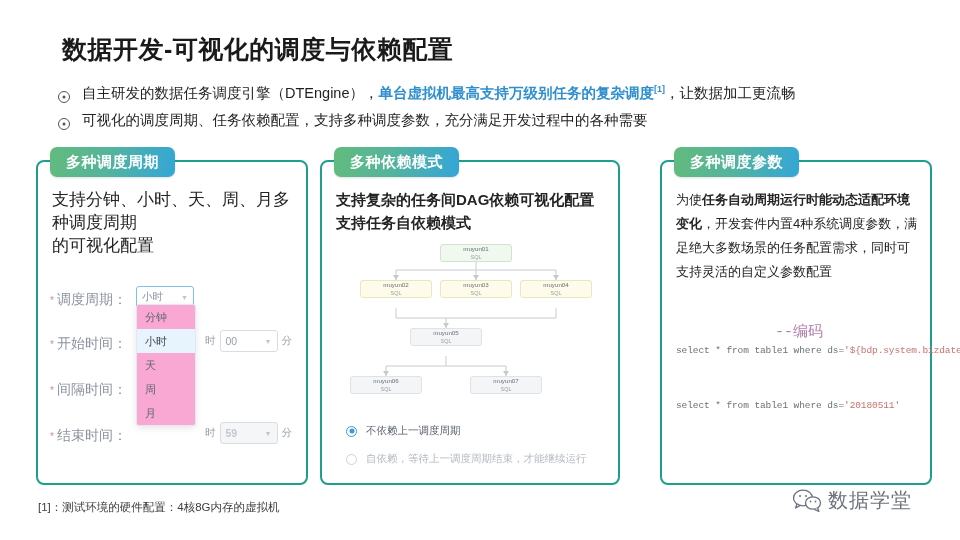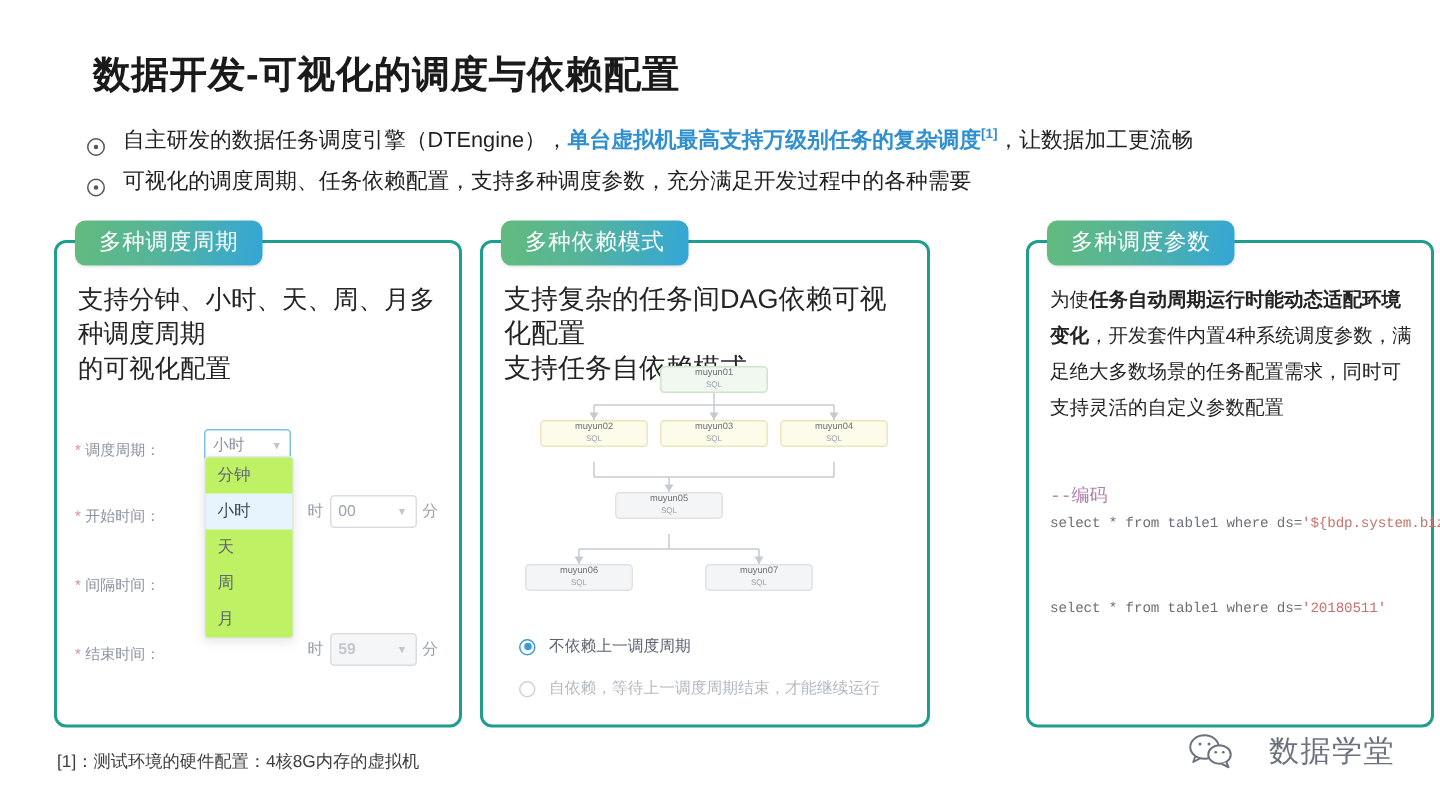--- a/index.html
+++ b/index.html
@@ -32,55 +32,55 @@
   .hl{color:#2f8fd0;font-weight:bold;}
   .hl sup{font-size:9px;}
 
   
   .panel{
     position:absolute;top:160px;height:325px;
     border:2px solid #1f9e8e;border-radius:8px;background:#fff;box-sizing:border-box;
   }
   #panel-1{left:36px;width:272px;}
   #panel-2{left:320px;width:300px;}
-  #panel-3{left:684px;width:272px;}
+  #panel-3{left:660px;width:272px;}
 
   .panel-badge{
     position:absolute;top:-15px;left:12px;height:30px;line-height:30px;
-    padding:0 16px;border-radius:7px;color:#fff;font-size:15px;font-weight:normal;
+    padding:0 16px;border-radius:7px;color:#fff;font-size:15px;font-weight:bold;
     background:linear-gradient(100deg,#62bb7d 0%,#55b49b 45%,#33a6d8 100%);
     white-space:nowrap;letter-spacing:.5px;
     box-shadow:0 1px 2px rgba(0,0,0,.12);
   }
   .panel-desc{
     position:absolute;left:14px;top:26px;right:10px;
     font-size:17px;line-height:23px;color:#242424;
   }
-  #panel-2 .panel-desc{font-size:18px;}
+  #panel-2 .panel-desc{font-size:15px;font-weight:bold;}
   #panel-3 .panel-desc{font-size:13px;line-height:24px;}
   .panel-desc b{font-weight:bold;}
 
   
   .form-area{position:absolute;left:8px;top:120px;right:6px;bottom:8px;}
   .form-row{position:absolute;left:4px;display:flex;align-items:center;height:24px;}
   .form-row .req{color:#d98a9a;font-size:10px;margin-right:3px;}
-  .form-row .lbl{font-size:10px;color:#8d93a0;white-space:nowrap;}
+  .form-row .lbl{font-size:14px;color:#8d93a0;white-space:nowrap;}
   .ctl{
     height:22px;border:1px solid #d9dde3;border-radius:3px;background:#fff;
     display:flex;align-items:center;justify-content:space-between;
     padding:0 5px;box-sizing:border-box;font-size:10.5px;color:#9aa0aa;
   }
   .ctl .arrow{font-size:7px;color:#c0c4cc;margin-left:4px;}
   .sel-open{border-color:#7cc2e8;color:#8d93a0;}
   .suffix{font-size:10.5px;color:#9aa0aa;margin:0 4px;}
   .dim{background:#f5f6f8;color:#c3c7ce;font-weight:bold;}
 
   .dropdown{
     position:absolute;left:90px;top:22px;width:58px;
-    background:#bef264;border:1px solid #e4e7ec;border-radius:3px;
+    background:#f9a8d4;border:1px solid #e4e7ec;border-radius:3px;
     box-shadow:0 2px 7px rgba(0,0,0,.10);z-index:5;
   }
   .dd-item{
     height:24px;line-height:24px;padding-left:8px;
     font-size:11px;color:#5f6672;white-space:nowrap;
   }
   .dd-item.sel{background:#e8f4fd;color:#3d4450;}
 
   
   .dag{position:absolute;left:6px;top:74px;width:296px;height:180px;}
@@ -107,33 +107,33 @@
     background:#3d9ad8;border-radius:50%;transform:translate(-50%,-50%);
   }
   .rd.off{border-color:#ccd2da;}
   .radio-row .rtxt{font-size:10.5px;color:#5a6170;white-space:nowrap;}
   .radio-row.off .rtxt{color:#b3b9c2;}
 
   
   .code-block{position:absolute;left:14px;right:8px;font-family:"Liberation Mono","DejaVu Sans Mono",monospace;}
   #code-1{top:160px;}
   #code-2{top:238px;}
-  .cmt{font-size:12px;color:#b07fae;margin-bottom:4px;}
+  .cmt{font-size:15px;color:#b07fae;margin-bottom:4px;text-align:center;}
   .code{font-size:9.5px;color:#6b7078;white-space:nowrap;letter-spacing:-.1px;}
   .code .str{color:#c8726e;}
 
   
   .footnote{
     position:absolute;left:38px;top:500px;
     font-size:11.5px;color:#3d3d3d;white-space:nowrap;text-align:right;
   }
 
   
   .watermark{position:absolute;left:792px;top:487px;display:flex;align-items:center;opacity:.92;}
-  .wm-text{font-size:20px;color:#5f6672;margin-left:24px;letter-spacing:1px;font-weight:500;}
+  .wm-text{font-size:20px;color:#5f6672;margin-left:6px;letter-spacing:1px;font-weight:500;}
 </style>
 </head>
 <body>
 
 <div class="slide">
 
   <div class="title">数据开发-可视化的调度与依赖配置</div>
 
   <div class="bullets">
     <div class="bullet">

